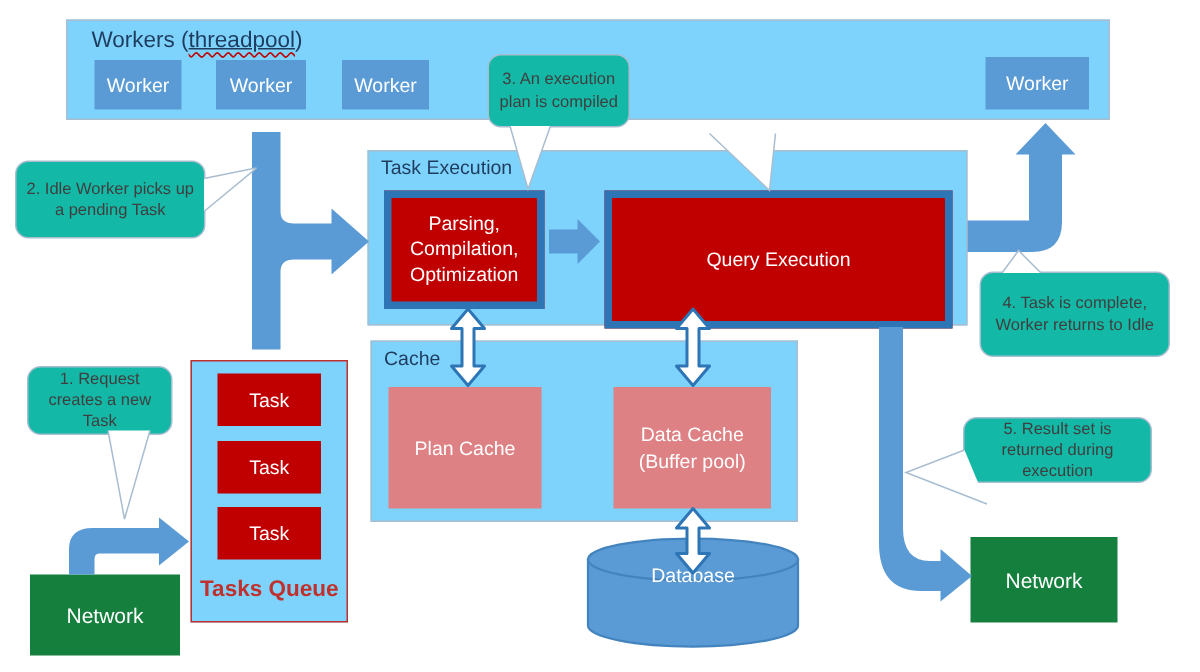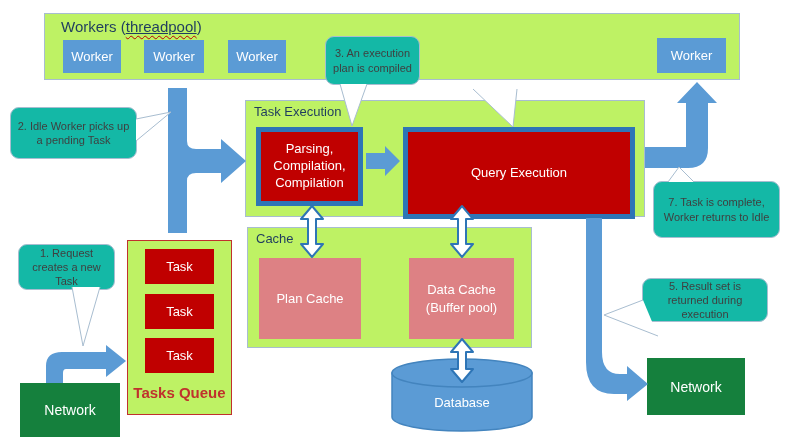--- a/index.html
+++ b/index.html
@@ -1,20 +1,20 @@
 <!DOCTYPE html>
 <html><head>
 <meta charset="utf-8">
 <style>
   html,body{margin:0;padding:0;background:#fff;}
   .canvas{
     position:relative;width:800px;height:448px;background:#ffffff;overflow:hidden;
     font-family:"Liberation Sans",sans-serif;
   }
-  .frame{position:absolute;background:#bef264;border:1px solid #A8BDD0;box-sizing:border-box;text-decoration:underline;}
+  .frame{position:absolute;background:#7dd3fc;border:1px solid #A8BDD0;box-sizing:border-box;text-decoration:underline;}
   .frame-title{position:absolute;color:#1F3C5F;font-size:13px;white-space:nowrap;}
   .pool-title{font-size:15px;}
   .u-line{text-decoration:underline;}
   .squig{text-decoration:underline wavy #C00000;text-decoration-thickness:1px;text-underline-offset:3px;}
   .chip{position:absolute;display:flex;align-items:center;justify-content:center;
         color:#ffffff;font-size:13px;text-align:center;box-sizing:border-box;}
   .blue-chip{background:#5B9BD5;}
   .red-chip{background:#C00000;}
   .red-bordered{background:#C00000;border:5px solid #2E75B6;line-height:1.3;}
   .pink-chip{background:#DD8184;line-height:1.35;}
@@ -42,21 +42,21 @@
     <div class="chip blue-chip" style="left:99px;top:26px;width:60px;height:33px;">Worker</div>
     <div class="chip blue-chip" style="left:183px;top:26px;width:58px;height:33px;">Worker</div>
     <div class="chip blue-chip" style="left:612px;top:24px;width:69px;height:35px;">Worker</div>
   </div>
 
   <div class="frame" style="left:245px;top:100px;width:400px;height:117px;">
     <div class="frame-title" style="left:8px;top:3px;">Task Execution</div>
     <div class="chip red-bordered col" style="left:10px;top:26px;width:107px;height:79px;">
       <div>Parsing,</div>
       <div>Compilation,</div>
-      <div>Compilation</div>
+      <div>Optimization</div>
     </div>
     <div class="chip red-bordered" style="left:157px;top:26px;width:232px;height:92px;">Query Execution</div>
   </div>
 
   <div class="frame" style="left:247px;top:227px;width:285px;height:121px;padding-left:14px;">
     <div class="frame-title" style="left:8px;top:3px;">Cache</div>
     <div class="chip pink-chip" style="left:11px;top:30px;width:102px;height:81px;">Plan Cache</div>
     <div class="chip pink-chip col" style="left:161px;top:30px;width:105px;height:81px;">
       <div>Data Cache</div>
       <div>(Buffer pool)</div>
@@ -70,27 +70,27 @@
     <div class="queue-title" style="top:143px;">Tasks Queue</div>
   </div>
 
   <div class="chip green-chip" style="left:20px;top:383px;width:100px;height:54px;">Network</div>
   <div class="chip green-chip" style="left:647px;top:358px;width:98px;height:57px;">Network</div>
 
   <svg class="overlay" width="800" height="448" viewBox="0 0 800 448">
     <path d="M392,373 L392,417 A70,14 0 0 0 532,417 L532,373 Z" fill="#5B9BD5" stroke="#4384BE" stroke-width="1.5"></path>
     <ellipse cx="462" cy="373" rx="70" ry="14" fill="#5B9BD5" stroke="#4384BE" stroke-width="1.5"></ellipse>
   </svg>
-  <div class="db-label" style="left:392px;top:395px;width:140px;">Database</div>
+  <div class="db-label" style="left:392px;top:376px;width:140px;">Database</div>
 
   <div class="callout" style="left:18px;top:244px;width:97px;height:46px;">1. Request creates a new Task</div>
   <div class="callout" style="left:10px;top:107px;width:127px;height:52px;">2. Idle Worker picks up a pending Task</div>
   <div class="callout" style="left:325px;top:36px;width:95px;height:49px;">3. An execution plan is compiled</div>
   <div class="callout" style="left:642px;top:278px;width:126px;height:44px;">5. Result set is returned during execution</div>
-  <div class="callout" style="left:653px;top:181px;width:127px;height:57px;">7. Task is complete, Worker returns to Idle</div>
+  <div class="callout" style="left:653px;top:181px;width:127px;height:57px;">4. Task is complete, Worker returns to Idle</div>
 
   <svg class="overlay" width="800" height="448" viewBox="0 0 800 448">
 
     <path d="M168,88 L187,88 L187,141 Q187,149 196,149 L221,149 L221,139 L246,161 L221,183 L221,173 L196,173 Q187,173 187,181 L187,233 L168,233 Z" fill="#5B9BD5"></path>
     <path d="M366,153 L385,153 L385,146 L400,161 L385,176 L385,169 L366,169 Z" fill="#5B9BD5"></path>
     <path d="M645,147 L686,147 L686,103 L677,103 L697,82 L717,103 L708,103 L708,148 Q708,168 688,168 L645,168 Z" fill="#5B9BD5"></path>
     <path d="M586,218 L602,218 L602,352 Q602,374 620,374 L627,374 L627,366 L648,384 L627,401 L627,394 L614,394 Q586,394 586,362 Z" fill="#5B9BD5"></path>
     <path d="M46,383 L46,366 Q46,352 62,352 L106,352 L106,345 L126,361 L106,377 L106,369 L66,369 Q63,369 63,373 L63,383 Z" fill="#5B9BD5"></path>
 
     <polygon points="312,206 301,219 308,219 308,244 301,244 312,257 323,244 316,244 316,219 323,219" fill="#ffffff" stroke="#2E75B6" stroke-width="2" stroke-linejoin="round"></polygon>

